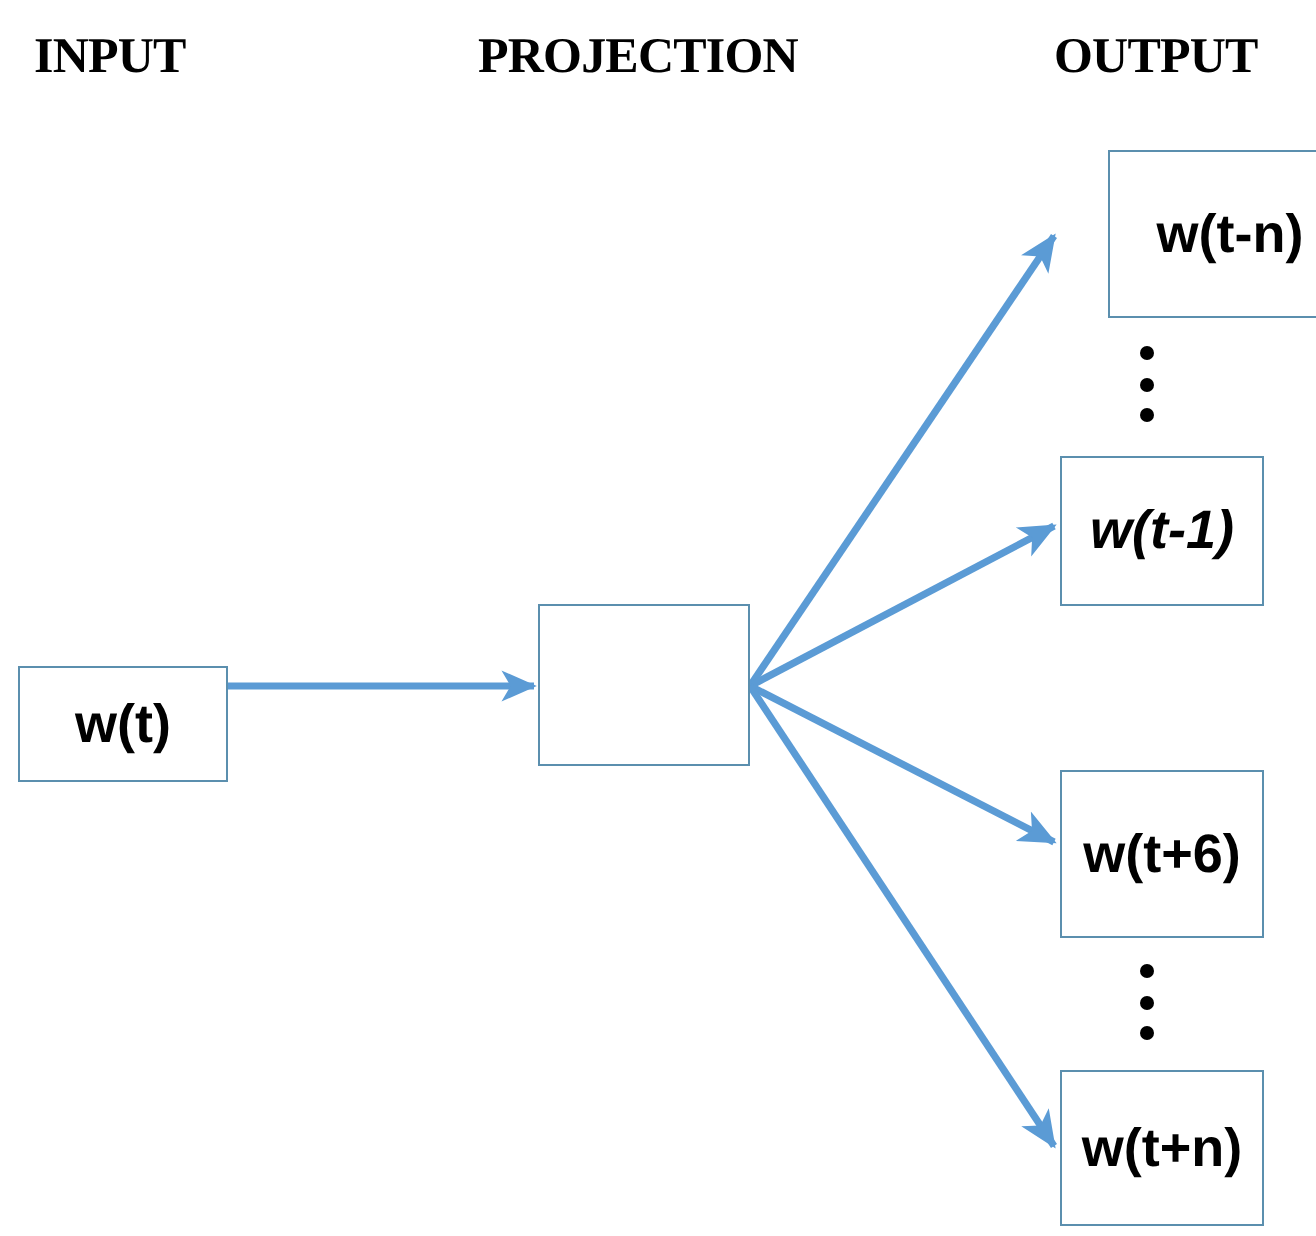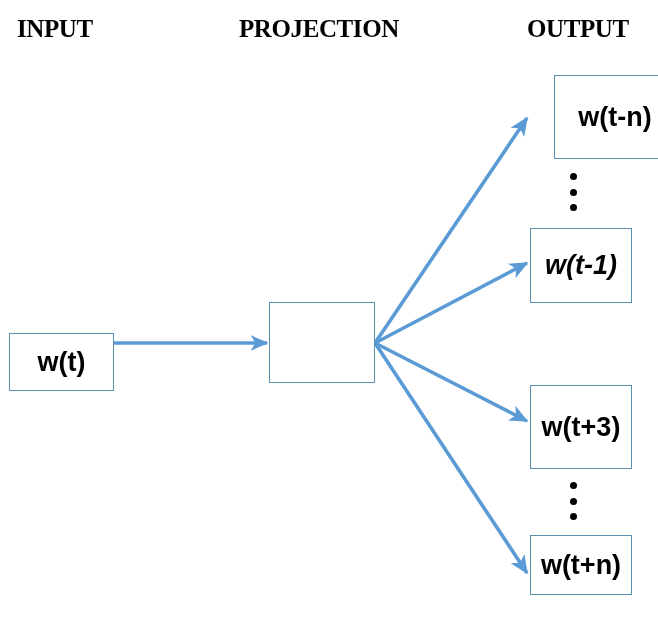--- a/index.html
+++ b/index.html
@@ -43,21 +43,21 @@
     font-weight: bold;
     font-size: 27px;
     color: #000000;
     white-space: nowrap;
   }
   #box-input      { left: 9px;   top: 301px; width: 105px; height: 58px; margin-top: 32px; }
   #box-projection { left: 269px; top: 302px; width: 106px; height: 81px; }
   #box-out-1 { left: 554px; top: 75px;  width: 122px; height: 84px; }
   #box-out-2 { left: 530px; top: 228px; width: 102px; height: 75px; font-style: italic; }
   #box-out-3 { left: 530px; top: 385px; width: 102px; height: 84px; }
-  #box-out-4 { left: 530px; top: 535px; width: 102px; height: 60px; text-align: right; }
+  #box-out-4 { left: 530px; top: 535px; width: 102px; height: 78px; text-align: right; }
 
   .ellipsis-vert {
     position: absolute;
     width: 20px;
     display: flex;
     flex-direction: column;
     align-items: center;
     justify-content: space-between;
     height: 38px;
   }
@@ -113,21 +113,21 @@
   <div class="node-box" id="box-out-1">w(t-n)</div>
 
   <div class="ellipsis-vert" id="ellipsis-top">
     <span></span>
     <span></span>
     <span></span>
   </div>
 
   <div class="node-box" id="box-out-2">w(t-1)</div>
 
-  <div class="node-box" id="box-out-3">w(t+3)</div>
+  <div class="node-box" id="box-out-3">w(t+6)</div>
 
   <div class="ellipsis-vert" id="ellipsis-bottom">
     <span></span>
     <span></span>
     <span></span>
   </div>
 
   <div class="node-box" id="box-out-4">w(t+n)</div>
 
 </div>

